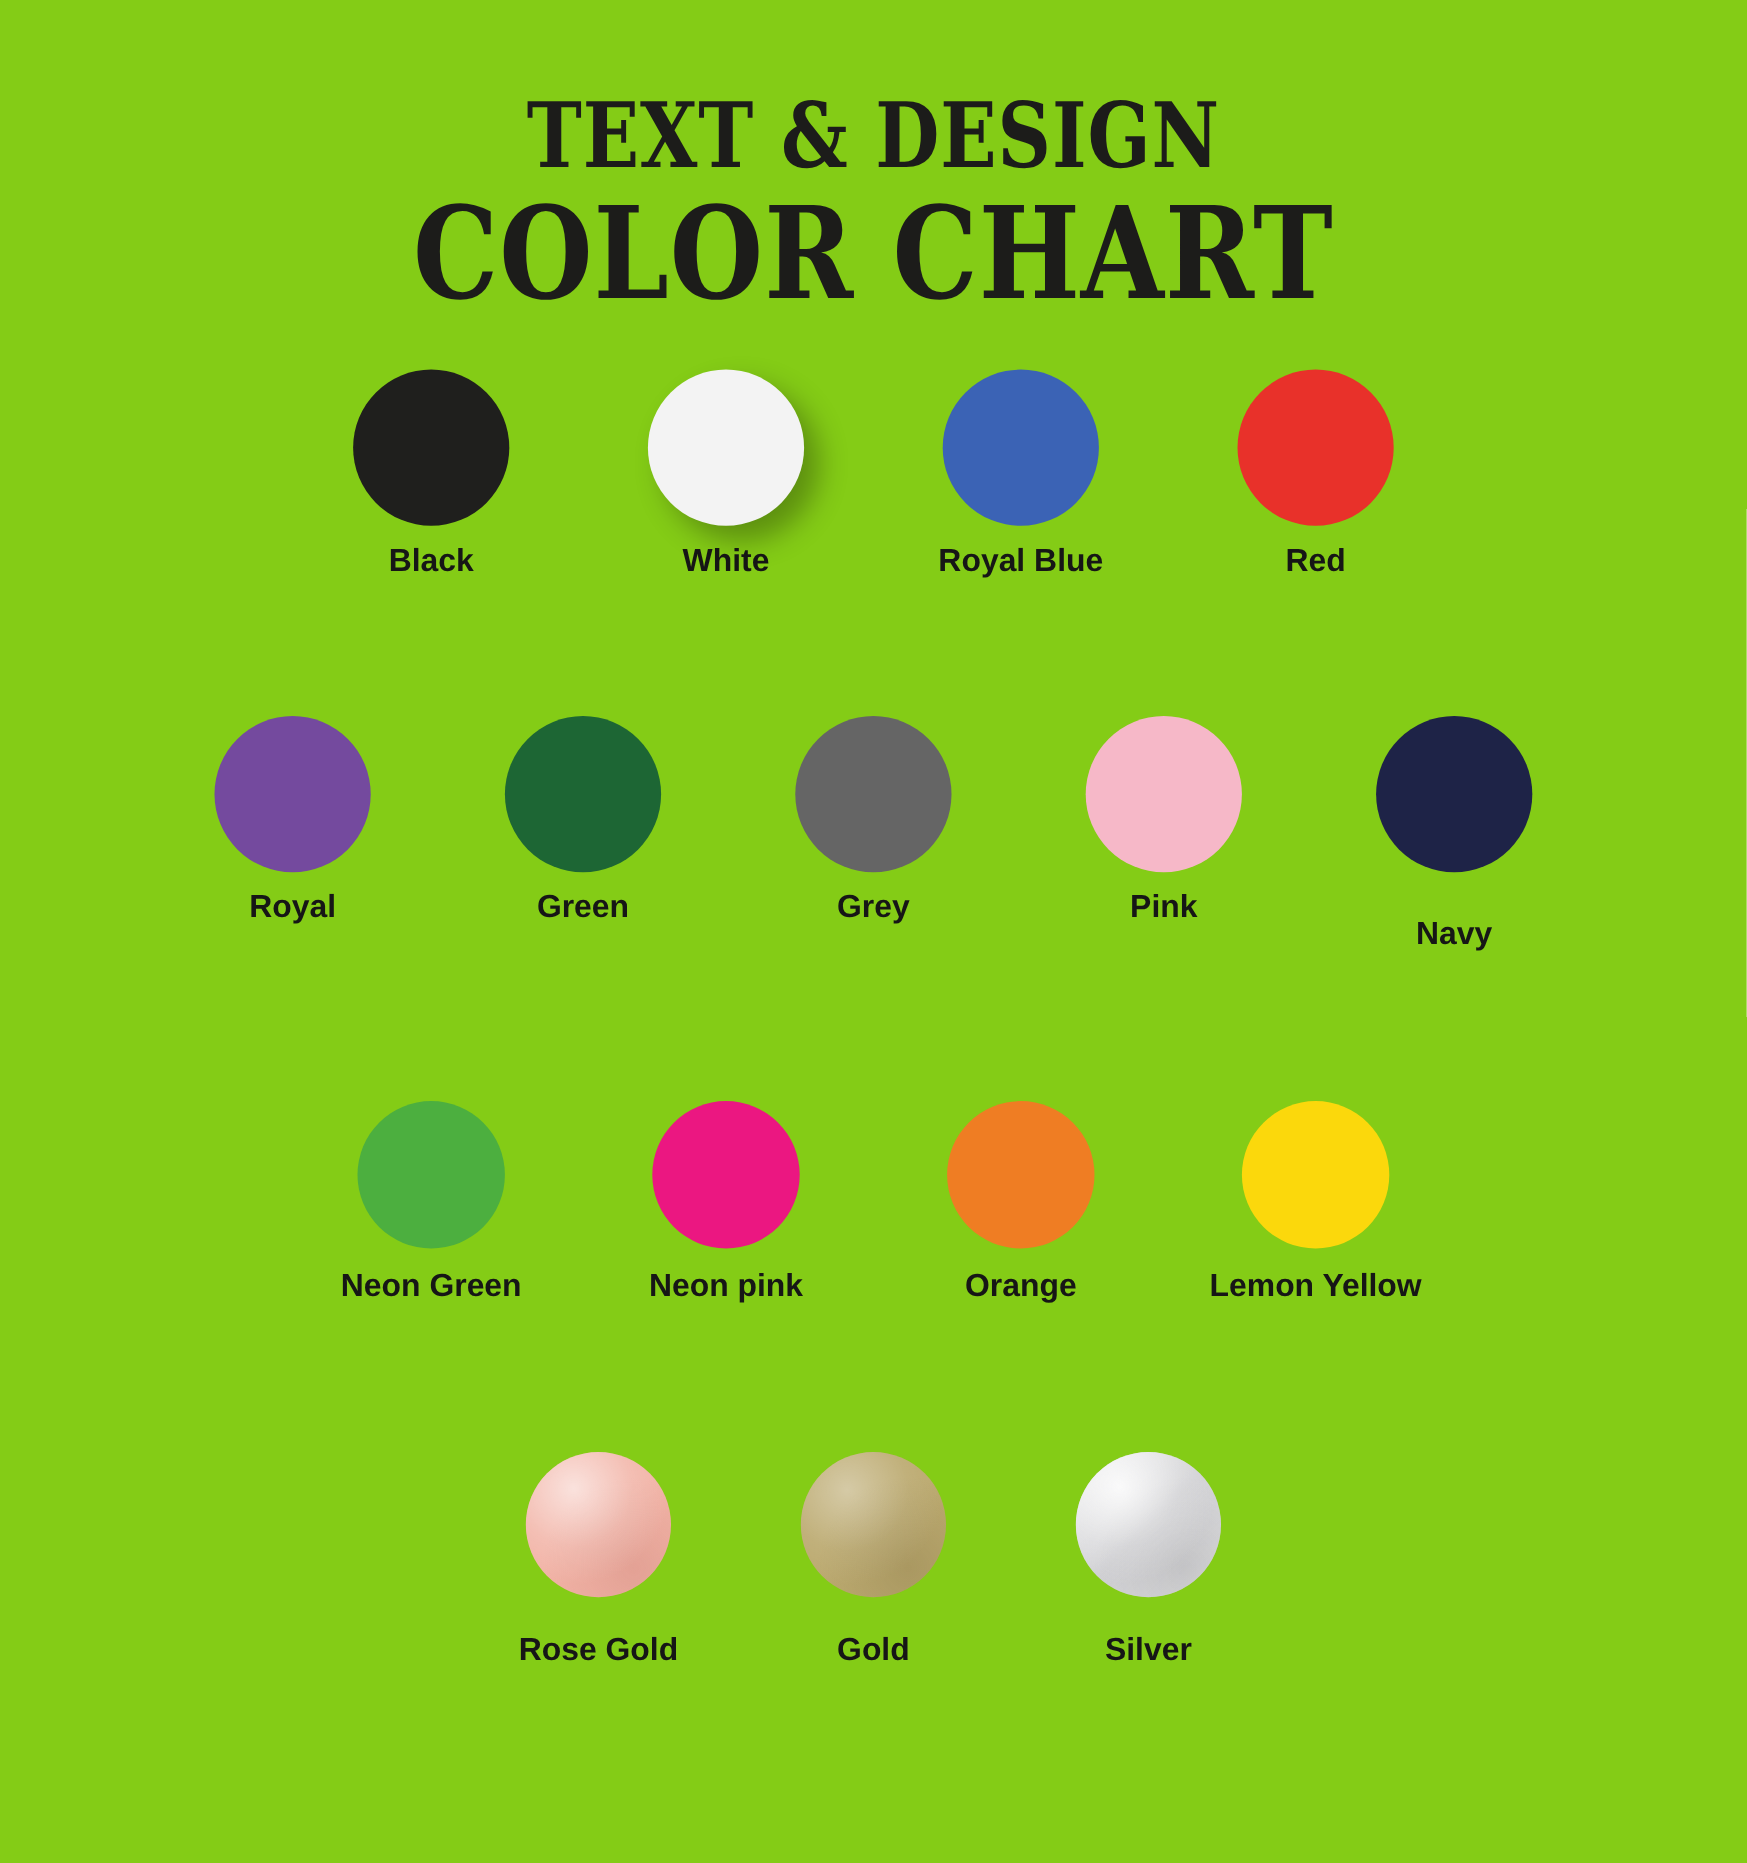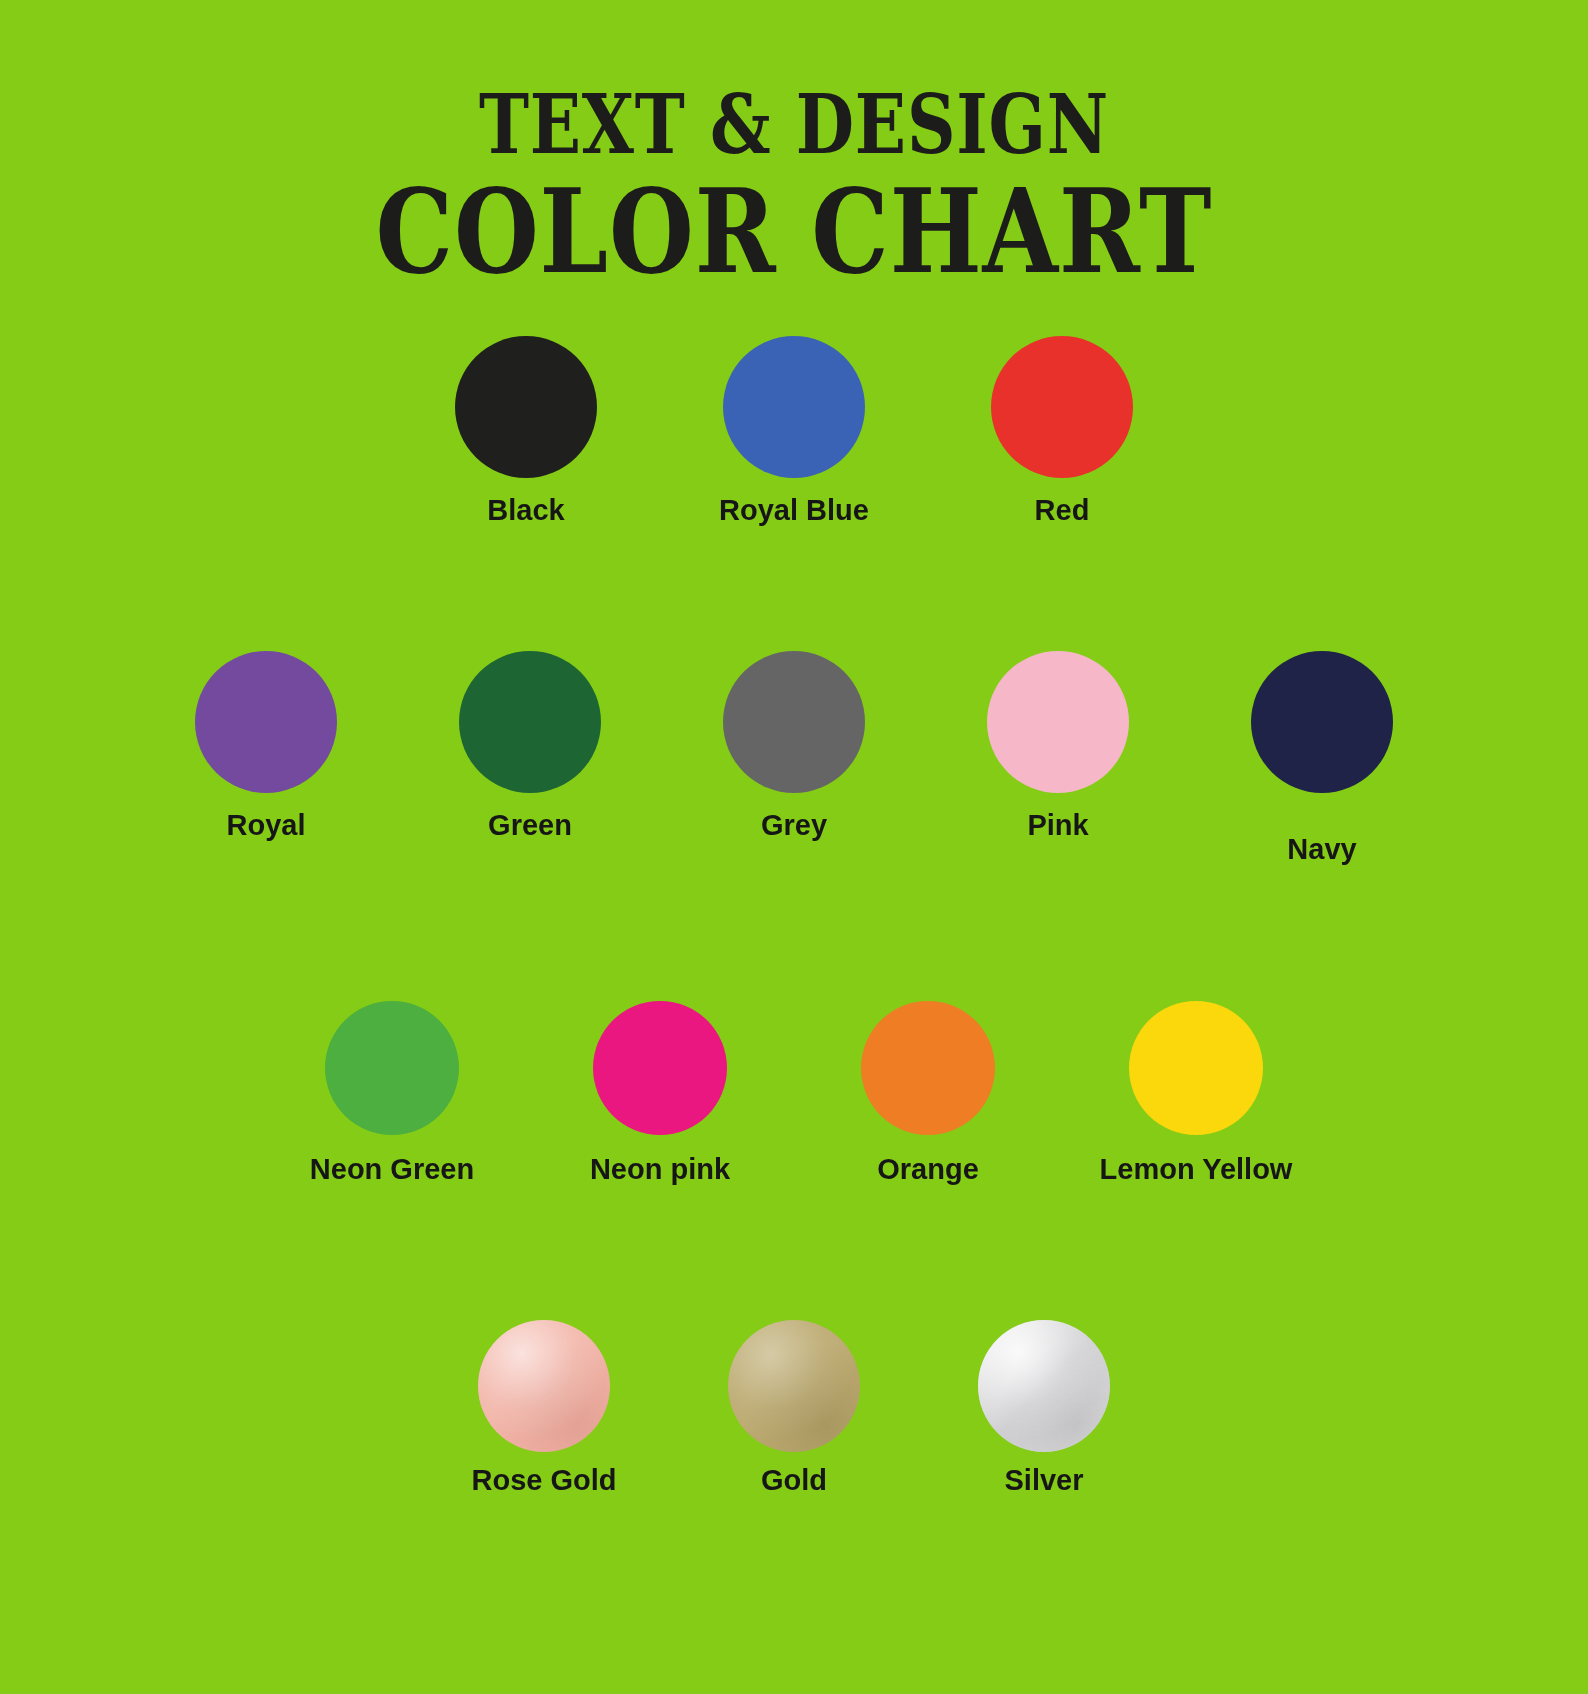--- a/index.html
+++ b/index.html
@@ -80,21 +80,21 @@
     margin-top:16px;
     font-family:"Liberation Sans", sans-serif;
     font-weight:700;
     font-size:29px;
     line-height:1.15;
     color:#161616;
     white-space:nowrap;
     text-align:center;
   }
   .row-3 .label { margin-top:18px; font-size:29px; }
-  .row-4 .label { margin-top:12px; font-size:29px; }
+  .row-4 .label { margin-top:32px; font-size:29px; }
 
   
   .sw-shadow {
     box-shadow: 14px 14px 26px rgba(0,0,0,0.30);
   }
 
   
   .metal::after {
     content:"";
     position:absolute;
@@ -133,20 +133,24 @@
   </div>
 
   <div class="rows">
 
     <div class="row row-1">
       <div class="cell">
         <div class="swatch" style="background: rgb(31, 31, 29);"></div>
         <div class="label" style="color: rgb(22, 22, 22);">Black</div>
       </div>
       <div class="cell">
+        <div class="swatch sw-shadow" style="background: rgb(243, 243, 243);"></div>
+        <div class="label" style="color: rgb(22, 22, 22);">White</div>
+      </div>
+      <div class="cell">
         <div class="swatch" style="background: rgb(59, 99, 181);"></div>
         <div class="label" style="color: rgb(22, 22, 22);">Royal Blue</div>
       </div>
       <div class="cell">
         <div class="swatch" style="background: rgb(232, 49, 42);"></div>
         <div class="label" style="color: rgb(22, 22, 22);">Red</div>
       </div>
     </div>
 
     <div class="row row-2">

